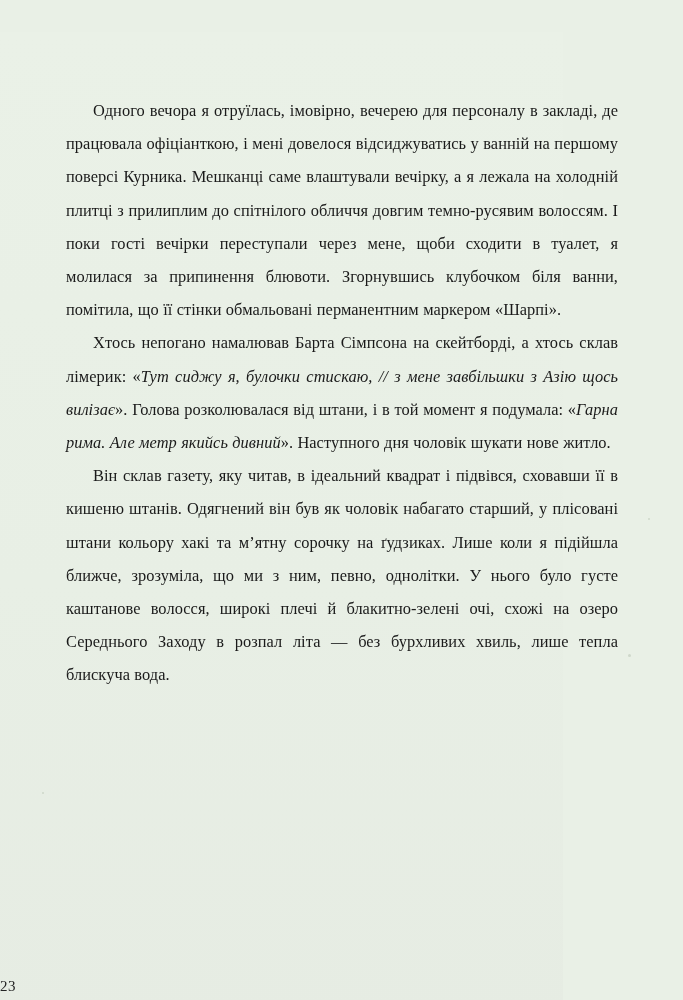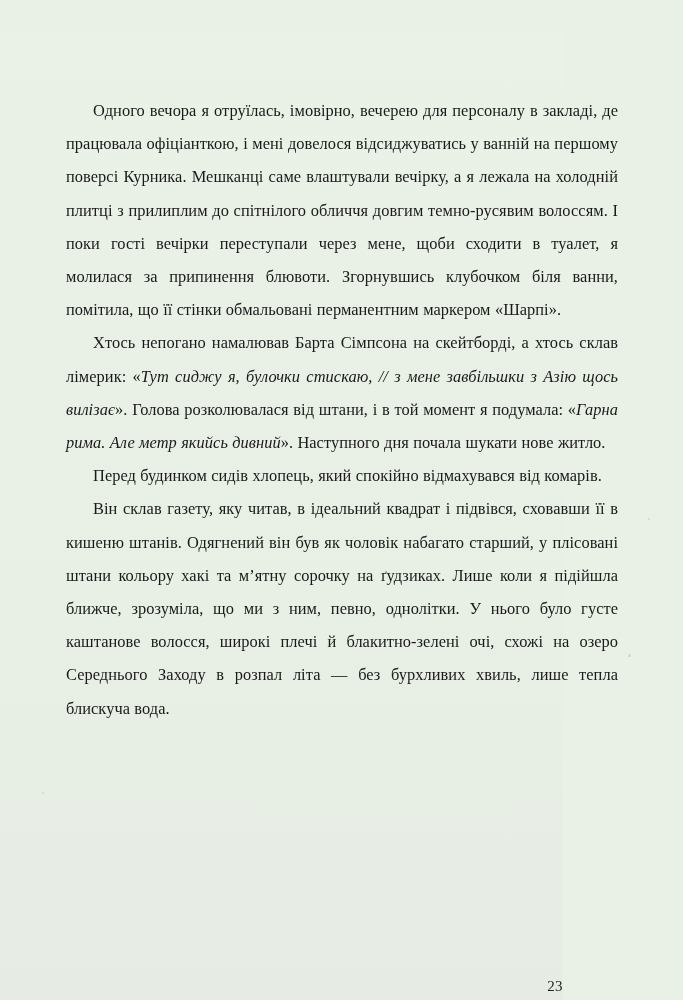--- a/index.html
+++ b/index.html
@@ -42,21 +42,21 @@
     margin-top: 0;
   }
   .it {
     font-style: italic;
   }
   .folio {
     position: absolute;
     left: 0;
     right: 0;
     top: 946px;
-    text-align: right;
+    text-align: left;
     font-size: 15px;
     color: #242424;
     letter-spacing: 0.4px;
   }
   .speck {
     position: absolute;
     background: #b9c4b4;
     border-radius: 50%;
     opacity: 0.55;
   }
@@ -67,24 +67,23 @@
 <div class="page">
 
   <div class="speck" style="left:628px; top:622px; width:3px; height:3px;"></div>
   <div class="speck" style="left:648px; top:486px; width:2px; height:2px;"></div>
   <div class="speck" style="left:42px; top:760px; width:2px; height:2px;"></div>
 
   <div class="text-column">
 
     <p class="para">Одного вечора я отруїлась, імовірно, вечерею для персоналу в закладі, де працювала офіціанткою, і мені довелося відсиджуватись у ванній на першому поверсі Курника. Мешканці саме влаштували вечірку, а я лежала на холодній плитці з прилиплим до спітнілого обличчя довгим темно-русявим волоссям. І поки гості вечірки переступали через мене, щоби сходити в туалет, я молилася за припинення блювоти. Згорнувшись клубочком біля ванни, помітила, що її стінки обмальовані перманентним маркером «Шарпі».</p>
 
-    <p class="para"><span>Хтось непогано намалював Барта Сімпсона на скейтборді, а хтось склав лімерик: «</span><span class="it">Тут сиджу я, булочки стискаю, // з мене завбільшки з Азію щось вилізає</span><span>». Голова розколювалася від штани, і в той момент я подумала: «</span><span class="it">Гарна рима. Але метр якийсь дивний</span><span>». Наступного дня почала шукати нове житло.</span></p>
+    <p class="para"><span>Хтось непогано намалював Барта Сімпсона на скейтборді, а хтось склав лімерик: «</span><span class="it">Тут сиджу я, булочки стискаю, // з мене завбільшки з Азію щось вилізає</span><span>». Голова розколювалася від штани, і в той момент я подумала: «</span><span class="it">Гарна рима. Але метр якийсь дивний</span><span>». Наступного дня чоловік шукати нове житло.</span></p>
 
 
-    <p class="para">Перед будинком сидів хлопець, який спокійно відмахувався від комарів.</p>
 
 
     <p class="para">Він склав газету, яку читав, в ідеальний квадрат і підвівся, сховавши її в кишеню штанів. Одягнений він був як чоловік набагато старший, у плісовані штани кольору хакі та м’ятну сорочку на ґудзиках. Лише коли я підійшла ближче, зрозуміла, що ми з ним, певно, однолітки. У нього було густе каштанове волосся, широкі плечі й блакитно-зелені очі, схожі на озеро Середнього Заходу в розпал літа — без бурхливих хвиль, лише тепла блискуча вода.</p>
 
   </div>
 
   <div class="folio">23</div>
 
 </div>
 

